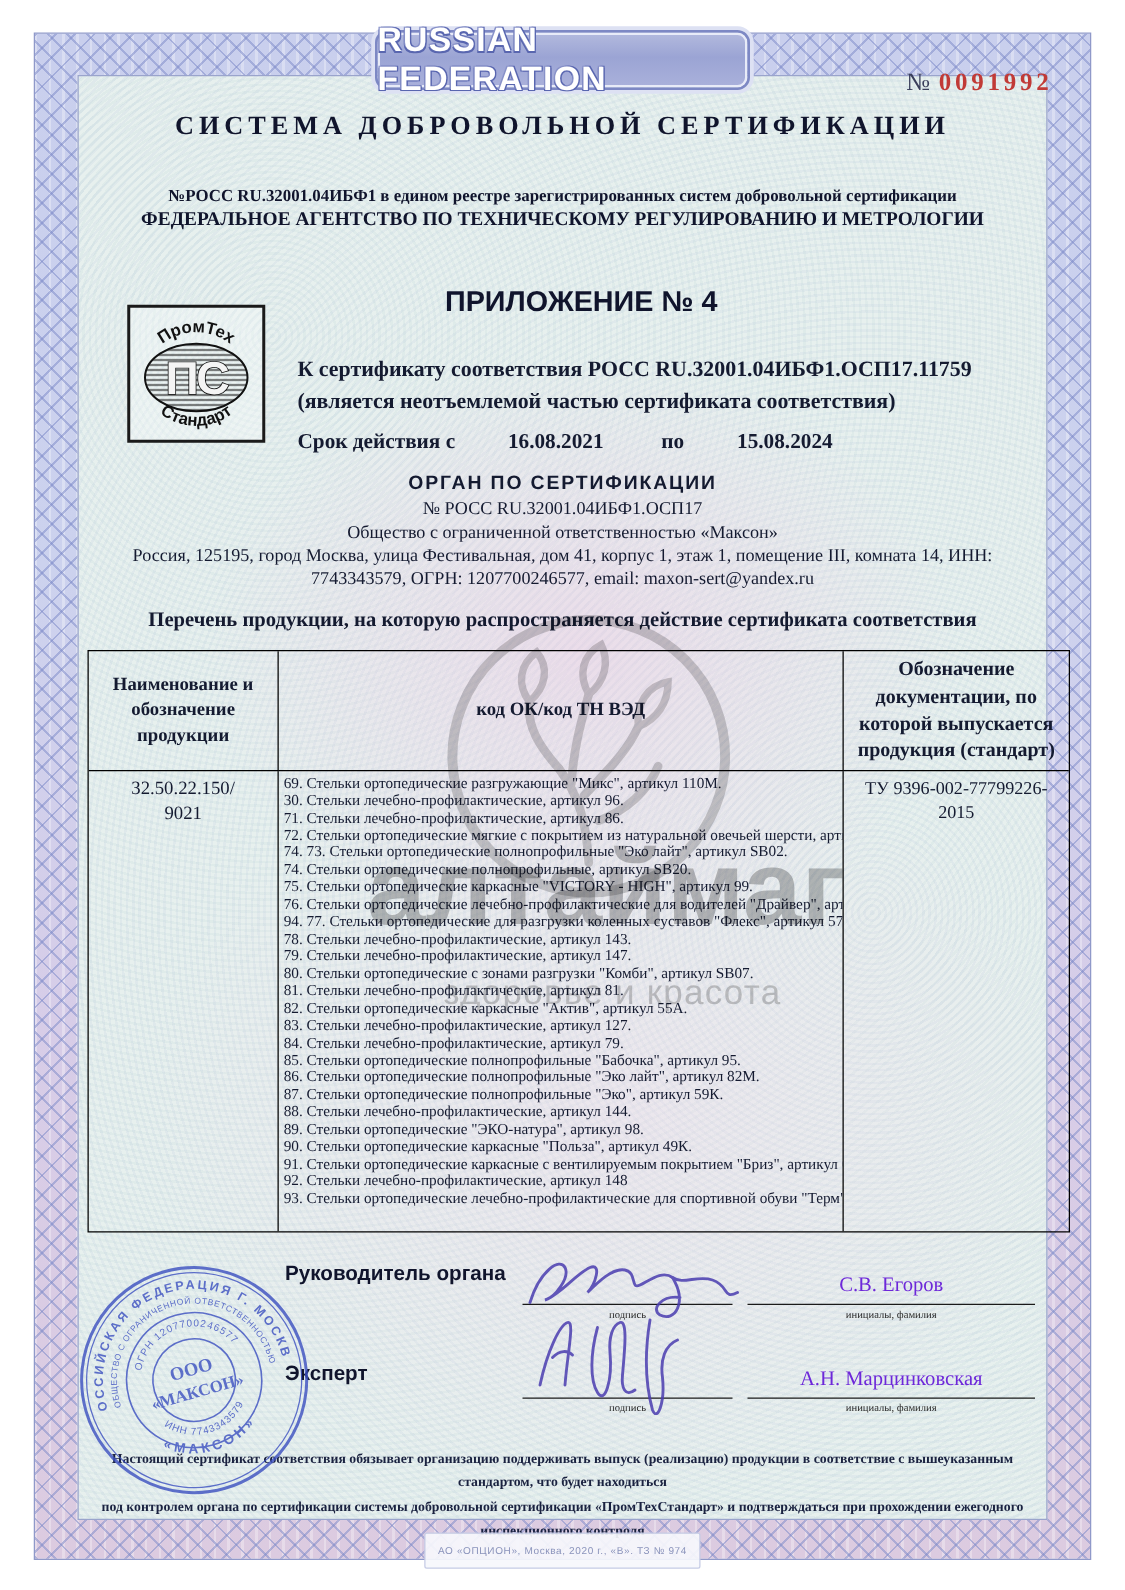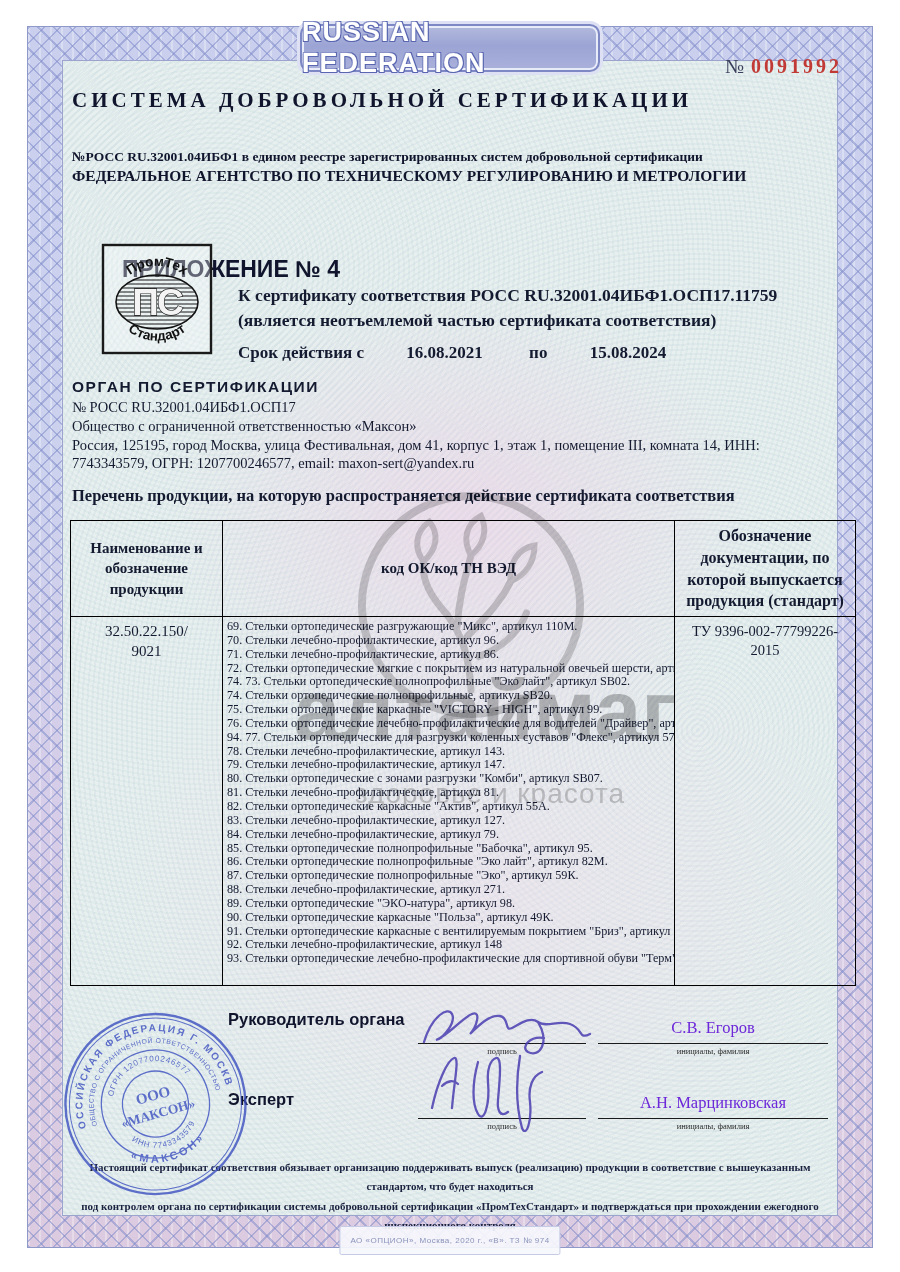--- a/index.html
+++ b/index.html
@@ -31,27 +31,27 @@
     display:flex;align-items:center;justify-content:center;margin-top:12px;}
   .badge span{font-family:"Liberation Sans",sans-serif;font-weight:bold;font-size:27px;
     letter-spacing:1px;color:#ffffff;
     text-shadow:0 0 1px #5a67b0,1px 1px 0 #5a67b0,-1px -1px 0 #8e97cc,1px -1px 0 #5a67b0,-1px 1px 0 #5a67b0;}
 
   .doc-number{position:absolute;top:55px;right:58px;z-index:5;font-size:20px;letter-spacing:1px;}
   .doc-number .pref{color:#3a3f5c;}
   .doc-number .num{color:#c13a36;letter-spacing:3px;font-weight:bold;}
 
   
-  .t-center{position:absolute;left:40px;right:40px;text-align:left;z-index:4;padding-left:32px;}
+  .t-center{position:absolute;left:40px;right:40px;text-align:center;z-index:4;}
   .sys-title1{top:88px;font-size:21px;font-weight:bold;letter-spacing:4px;color:#10142c;}
   .sys-title2{top:116px;font-size:21px;font-weight:bold;letter-spacing:5px;color:#10142c;}
   .registry{top:149px;font-size:13.5px;font-weight:bold;color:#10142c;}
   .agency{top:167px;font-size:15.5px;font-weight:bold;color:#10142c;}
   .appendix-title{top:228px;left:90px;right:60px;font-family:"Liberation Sans",sans-serif;
-    font-size:23px;font-weight:bold;color:#10142c;margin-top:28px;}
+    font-size:23px;font-weight:bold;color:#10142c;}
 
   
   .logo{position:absolute;left:100px;top:242px;z-index:4;}
 
   
   .cert-ref{position:absolute;left:238px;top:285px;width:600px;font-size:17.5px;font-weight:600;z-index:4;}
   .cert-note{position:absolute;left:238px;top:310px;width:600px;font-size:17.5px;font-weight:600;z-index:4;}
   .validity{position:absolute;left:238px;top:343px;font-size:17px;font-weight:bold;z-index:4;}
   .validity .gap1{margin-left:38px;} .validity .gap2{margin-left:42px;} .validity .gap3{margin-left:38px;}
 
@@ -168,39 +168,39 @@
     <div class="cell hcell">Наименование и обозначение продукции</div>
     <div class="cell hcell">код ОК/код ТН ВЭД</div>
     <div class="cell hcell h3 last">Обозначение документации, по которой выпускается продукция (стандарт)</div>
 
     <div class="cell code-cell">
       <div>32.50.22.150/</div>
       <div>9021</div>
     </div>
     <div class="cell prod-cell">
         <div>69. Стельки ортопедические разгружающие "Микс", артикул 110М.</div>
-        <div>70. Стельки лечебно-профилактические, артикул 96.</div>
+        <div>30. Стельки лечебно-профилактические, артикул 96.</div>
         <div>71. Стельки лечебно-профилактические, артикул 86.</div>
         <div>72. Стельки ортопедические мягкие с покрытием из натуральной овечьей шерсти, артикул</div>
         <div>74. 73. Стельки ортопедические полнопрофильные "Эко лайт", артикул SB02.</div>
         <div>74. Стельки ортопедические полнопрофильные, артикул SB20.</div>
         <div>75. Стельки ортопедические каркасные "VICTORY - HIGH", артикул 99.</div>
         <div>76. Стельки ортопедические лечебно-профилактические для водителей "Драйвер", артикул</div>
         <div>94. 77. Стельки ортопедические для разгрузки коленных суставов "Флекс", артикул 57.</div>
         <div>78. Стельки лечебно-профилактические, артикул 143.</div>
         <div>79. Стельки лечебно-профилактические, артикул 147.</div>
         <div>80. Стельки ортопедические с зонами разгрузки "Комби", артикул SB07.</div>
         <div>81. Стельки лечебно-профилактические, артикул 81.</div>
         <div>82. Стельки ортопедические каркасные "Актив", артикул 55А.</div>
         <div>83. Стельки лечебно-профилактические, артикул 127.</div>
         <div>84. Стельки лечебно-профилактические, артикул 79.</div>
         <div>85. Стельки ортопедические полнопрофильные "Бабочка", артикул 95.</div>
         <div>86. Стельки ортопедические полнопрофильные "Эко лайт", артикул 82М.</div>
         <div>87. Стельки ортопедические полнопрофильные "Эко", артикул 59К.</div>
-        <div>88. Стельки лечебно-профилактические, артикул 271.</div>
+        <div>88. Стельки лечебно-профилактические, артикул 144.</div>
         <div>89. Стельки ортопедические "ЭКО-натура", артикул 98.</div>
         <div>90. Стельки ортопедические каркасные "Польза", артикул 49К.</div>
         <div>91. Стельки ортопедические каркасные с вентилируемым покрытием "Бриз", артикул 67.</div>
         <div>92. Стельки лечебно-профилактические, артикул 148</div>
         <div>93. Стельки ортопедические лечебно-профилактические для спортивной обуви "Терм",</div>
       </div>
     <div class="cell std-cell last">
       <div>ТУ 9396-002-77799226-</div>
       <div>2015</div>
     </div>

